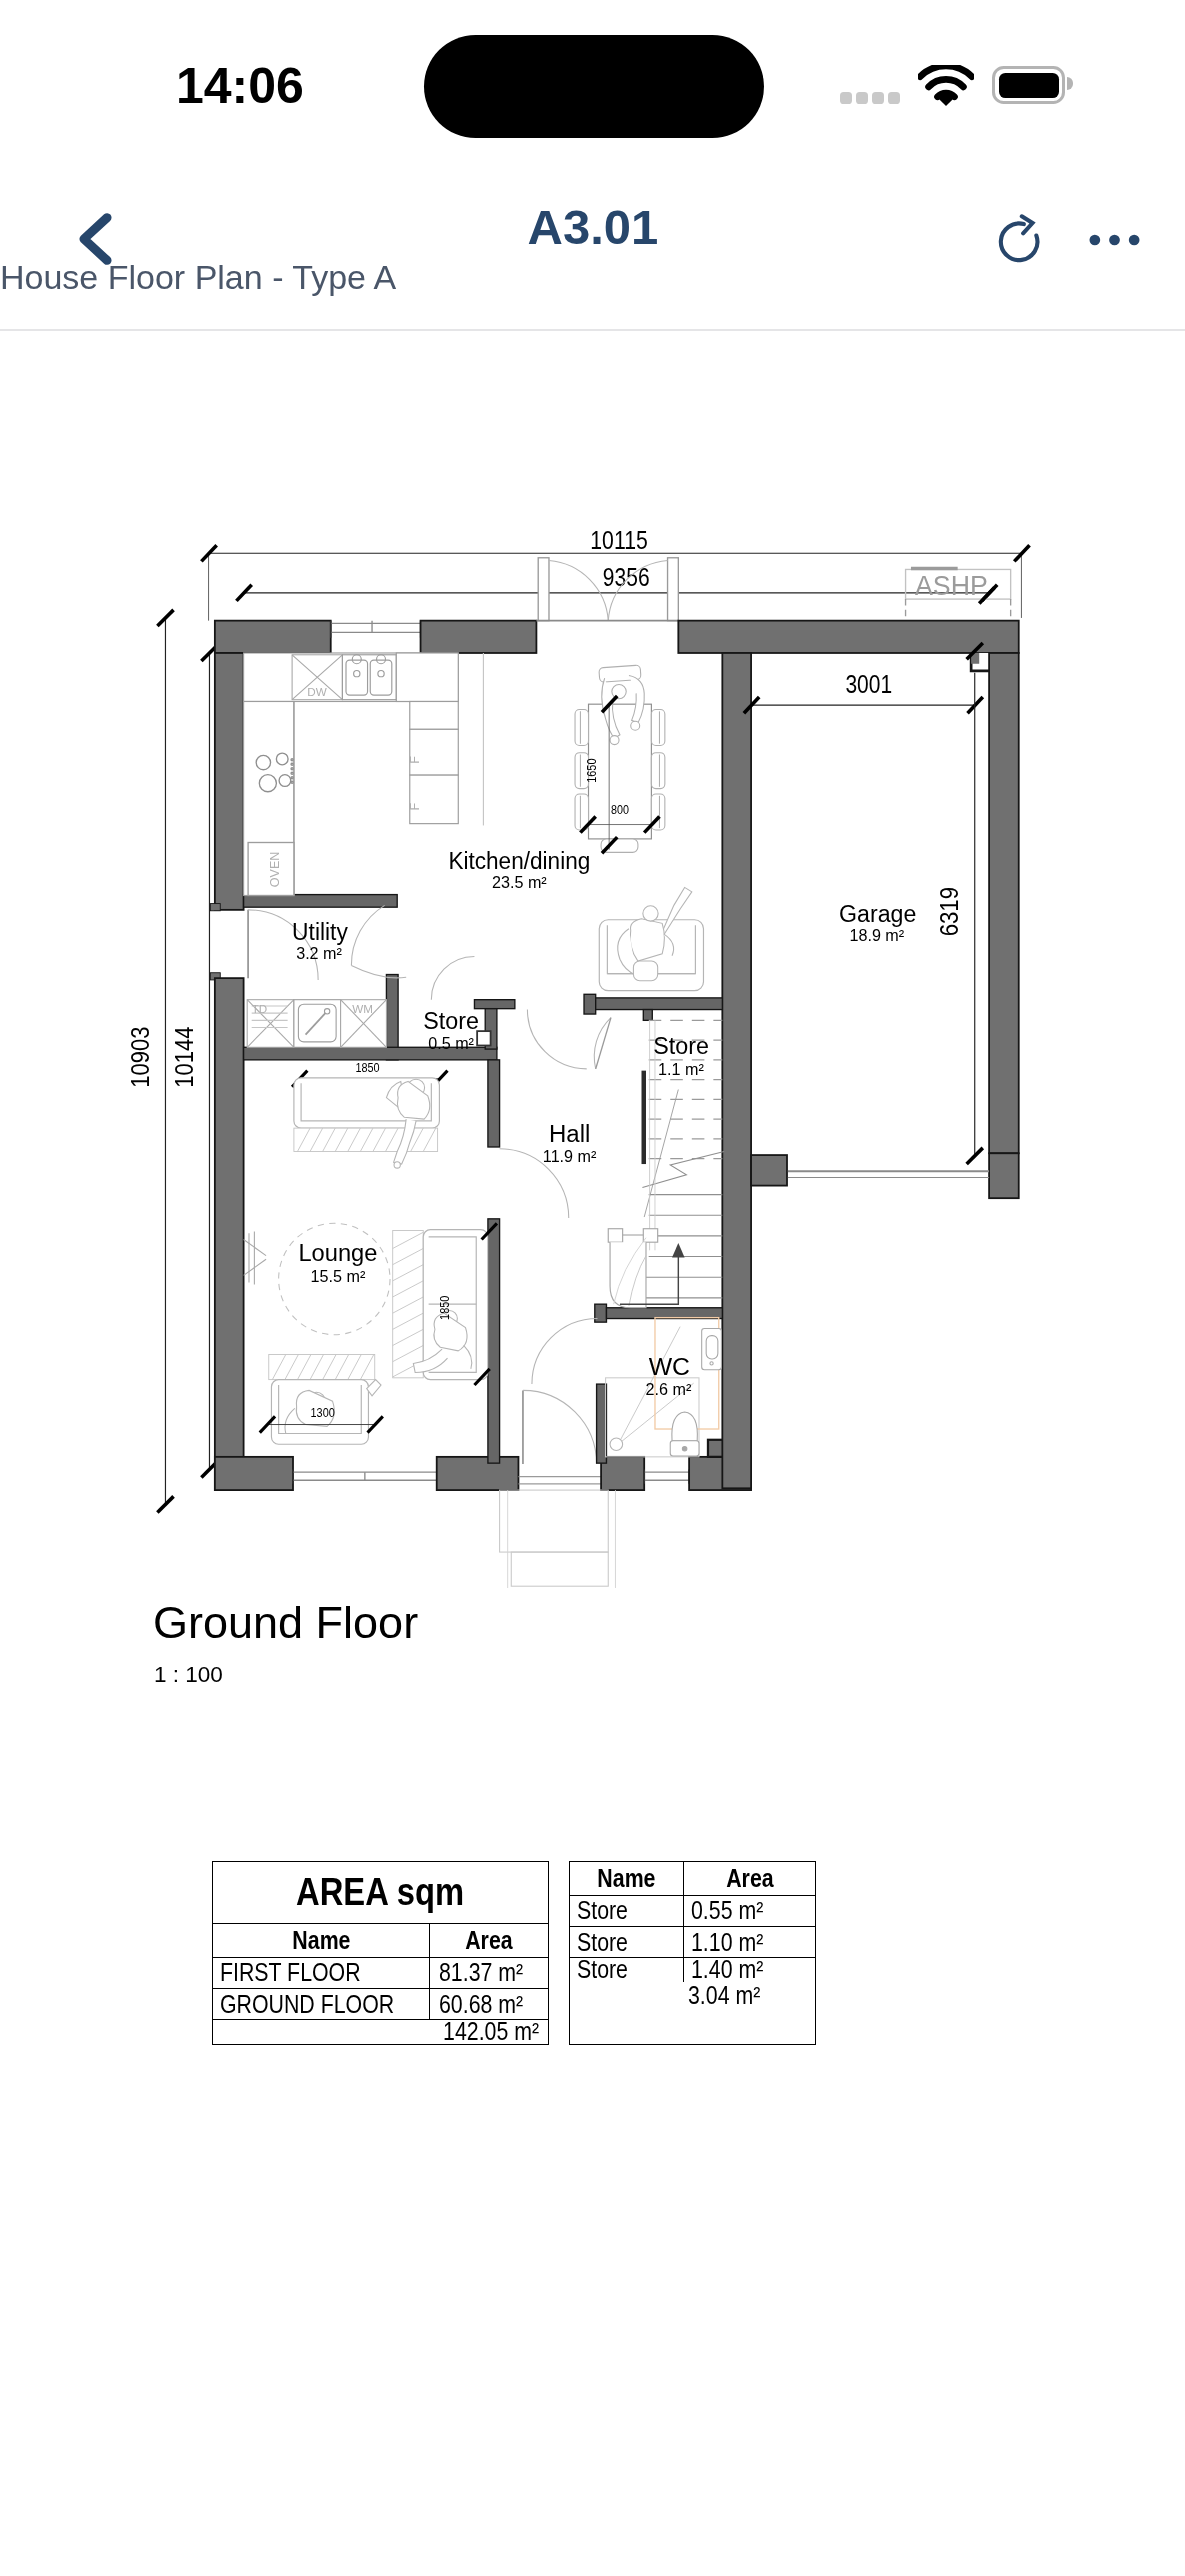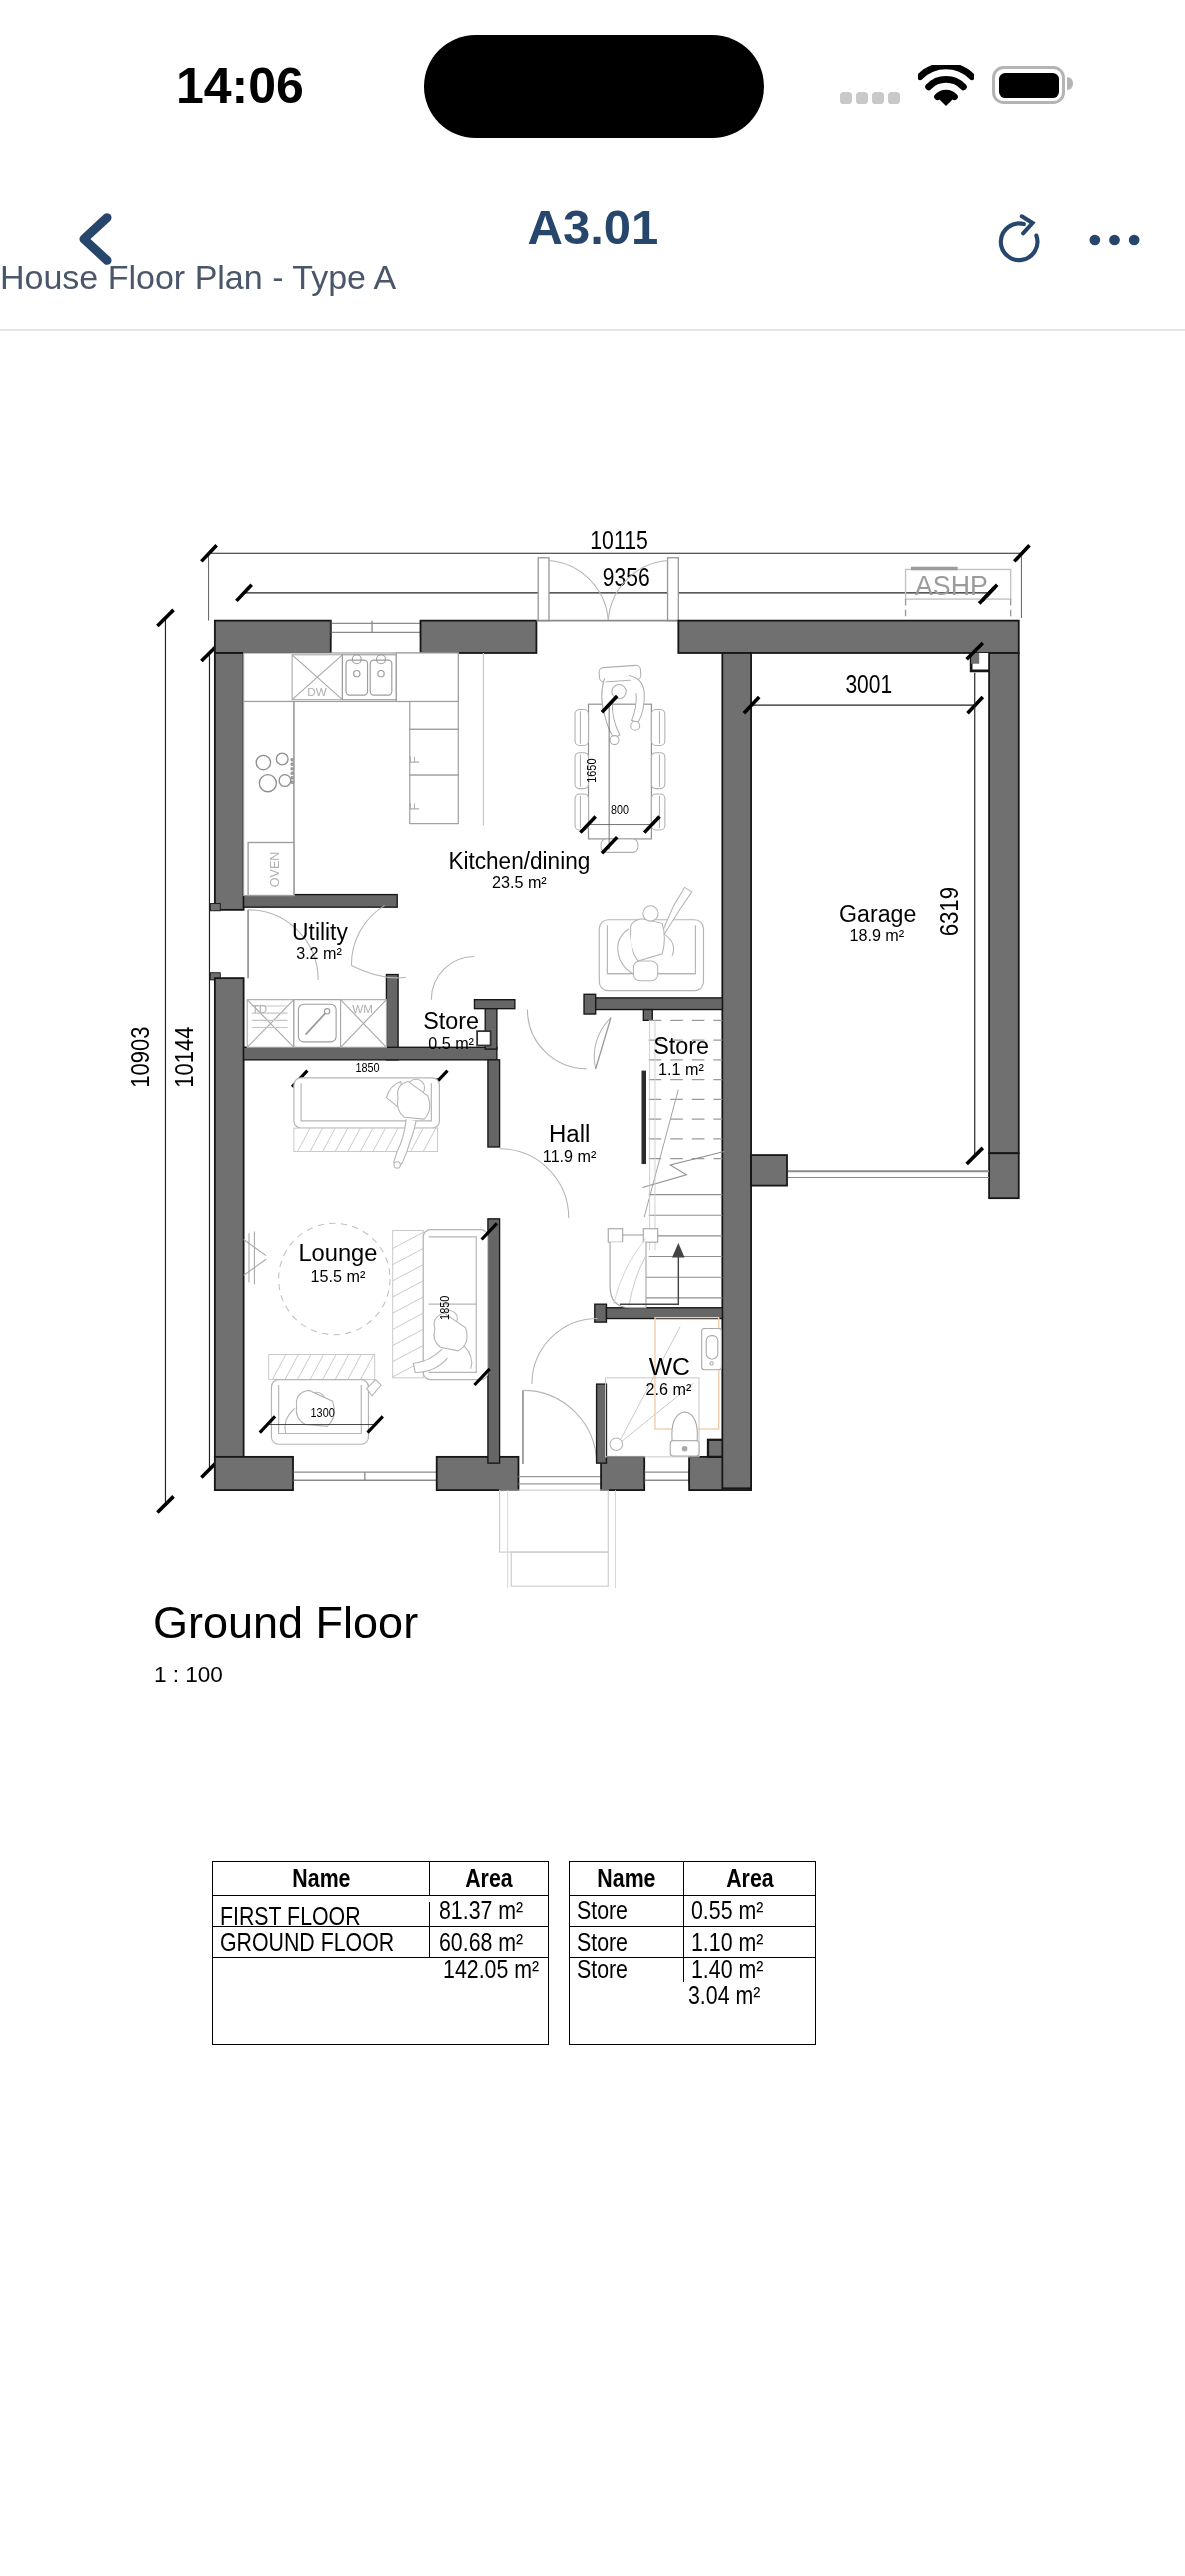--- a/index.html
+++ b/index.html
@@ -530,26 +530,27 @@
 
 <text x="977" y="1026" font-size="27" fill="#000" text-anchor="middle" textLength="86" lengthAdjust="spacingAndGlyphs">Garage</text>
 <text x="976" y="1048" font-size="18" fill="#000" text-anchor="middle">18.9 m²</text>
 </svg>
 
 <div class="abs" style="left:153px;top:1597px;font-size:45px;color:#000;">Ground Floor</div>
 
 <div class="abs" style="left:154px;top:1662px;font-size:22.5px;color:#000;">1 : 100</div>
 
 <div class="abs" style="left:212px;top:1861px;width:337px;height:184px;border:1.8px solid #000;box-sizing:border-box;">
+  <div style="height:62px;border-bottom:1.8px solid #000;box-sizing:border-box;text-align:center;"><span style="display:inline-block;font-size:39px;font-weight:bold;line-height:60px;transform:scaleX(0.84);transform-origin:center;white-space:nowrap;">AREA sqm</span></div>
   <div style="height:34px;border-bottom:1.8px solid #000;box-sizing:border-box;display:flex;">
     <div style="width:217px;border-right:1.8px solid #000;box-sizing:border-box;text-align:center;"><span style="display:inline-block;font-size:26px;font-weight:bold;line-height:32px;transform:scaleX(0.82);white-space:nowrap;">Name</span></div>
     <div style="flex:1;text-align:center;"><span style="display:inline-block;font-size:26px;font-weight:bold;line-height:32px;transform:scaleX(0.82);white-space:nowrap;">Area</span></div>
   </div>
   <div style="height:30.5px;border-bottom:1.8px solid #000;box-sizing:border-box;display:flex;">
-    <div style="width:217px;border-right:1.8px solid #000;box-sizing:border-box;margin-top:6px;"><span style="display:inline-block;font-size:26px;line-height:29px;transform:scaleX(0.82);transform-origin:left;white-space:nowrap;margin-left:7.2px;">FIRST FLOOR</span></div>
+    <div style="width:217px;border-right:1.8px solid #000;box-sizing:border-box;"><span style="display:inline-block;font-size:26px;line-height:29px;transform:scaleX(0.82);transform-origin:left;white-space:nowrap;margin-left:7.2px;">FIRST FLOOR</span></div>
     <div style="flex:1;"><span style="display:inline-block;font-size:26px;line-height:29px;transform:scaleX(0.82);transform-origin:left;white-space:nowrap;margin-left:9px;">81.37 m²</span></div>
   </div>
   <div style="height:31px;border-bottom:1.8px solid #000;box-sizing:border-box;display:flex;">
     <div style="width:217px;border-right:1.8px solid #000;box-sizing:border-box;"><span style="display:inline-block;font-size:26px;line-height:30px;transform:scaleX(0.82);transform-origin:left;white-space:nowrap;margin-left:7.2px;">GROUND FLOOR</span></div>
     <div style="flex:1;"><span style="display:inline-block;font-size:26px;line-height:30px;transform:scaleX(0.82);transform-origin:left;white-space:nowrap;margin-left:9px;">60.68 m²</span></div>
   </div>
   <div style="height:24px;text-align:right;"><span style="display:inline-block;font-size:26px;line-height:23.4px;transform:scaleX(0.82);transform-origin:right;white-space:nowrap;margin-right:9px;">142.05 m²</span></div>
 </div>
 
 <div class="abs" style="left:569px;top:1861px;width:247px;height:184px;border:1.8px solid #000;box-sizing:border-box;">

